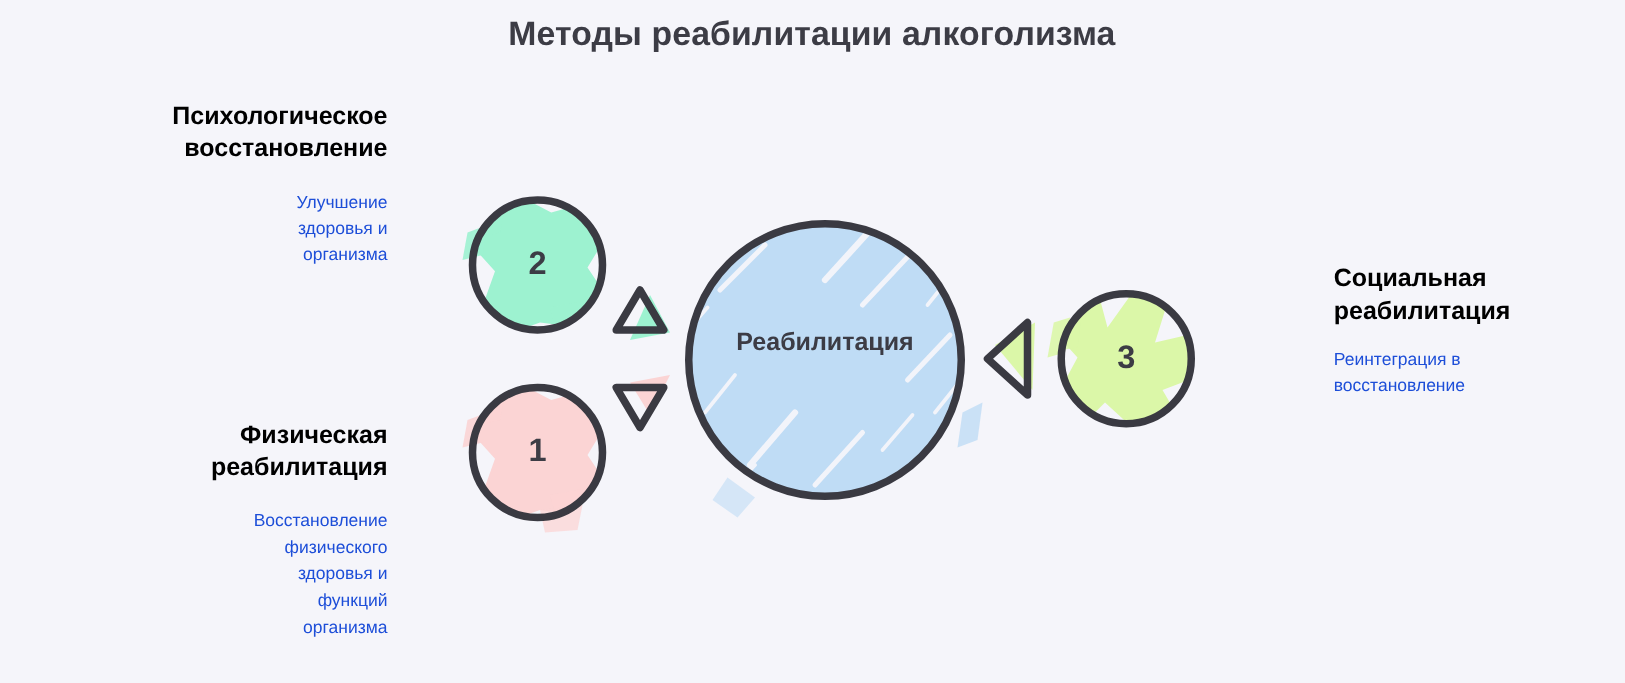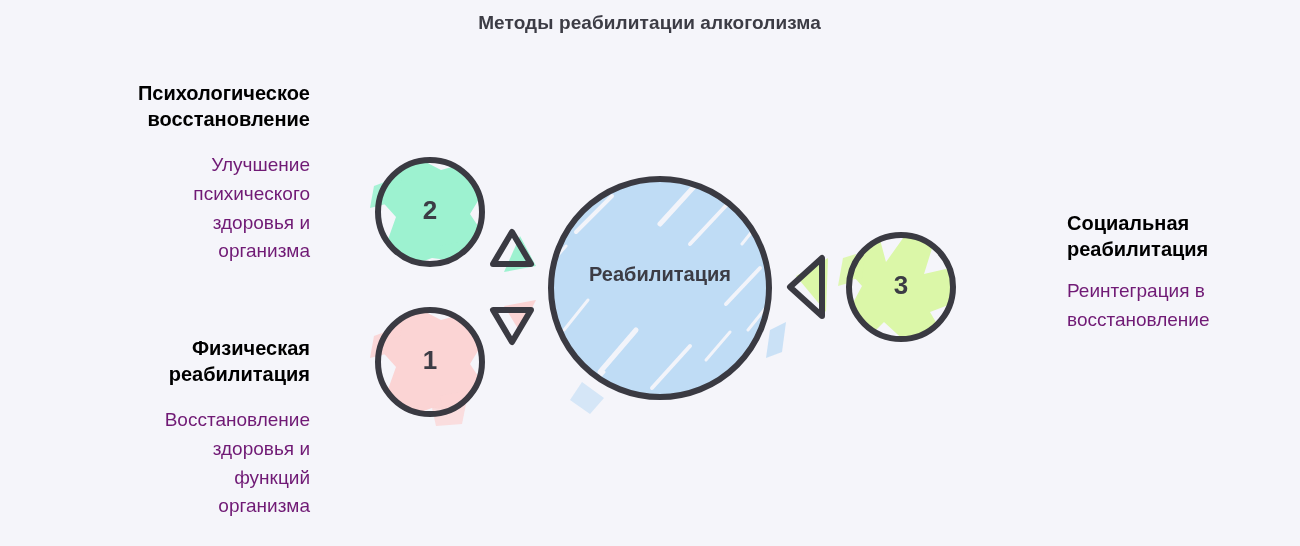--- a/index.html
+++ b/index.html
@@ -19,38 +19,38 @@
     height: 546px;
   }
 
   
   .title {
     position: absolute;
     left: 0;
     top: 12px;
     width: 1299px;
     text-align: center;
-    font-size: 19px;
+    font-size: 27px;
     font-weight: bold;
     color: #3c3c45;
     letter-spacing: 0.1px;
   }
 
   
   .block { position: absolute; }
   .block .heading {
     font-size: 20px;
     font-weight: bold;
     color: #000000;
     line-height: 1.32;
   }
   .block .body {
-    font-size: 19px;
+    font-size: 14px;
     font-weight: normal;
-    color: #701a75;
+    color: #1d4ed8;
     line-height: 1.52;
   }
   .block.right-align { text-align: right; }
   .block.left-align  { text-align: left; }
 
   #block-psych {
     left: 20px;
     top: 80px;
     width: 290px;
   }
@@ -105,33 +105,33 @@
 
   <div class="title">Методы реабилитации алкоголизма</div>
 
   <div class="block right-align" id="block-psych">
     <div class="heading">
       <div>Психологическое</div>
       <div>восстановление</div>
     </div>
     <div class="body">
       <div>Улучшение</div>
-      <div>психического</div>
       <div>здоровья и</div>
       <div>организма</div>
     </div>
   </div>
 
   <div class="block right-align" id="block-phys">
     <div class="heading">
       <div>Физическая</div>
       <div>реабилитация</div>
     </div>
     <div class="body">
       <div>Восстановление</div>
+      <div>физического</div>
       <div>здоровья и</div>
       <div>функций</div>
       <div>организма</div>
     </div>
   </div>
 
   <div class="block left-align" id="block-social">
     <div class="heading">
       <div>Социальная</div>
       <div>реабилитация</div>

